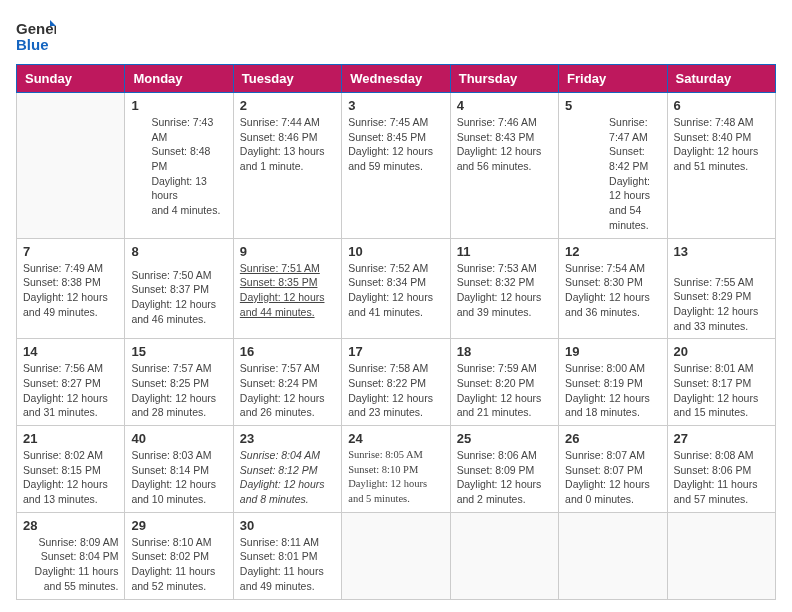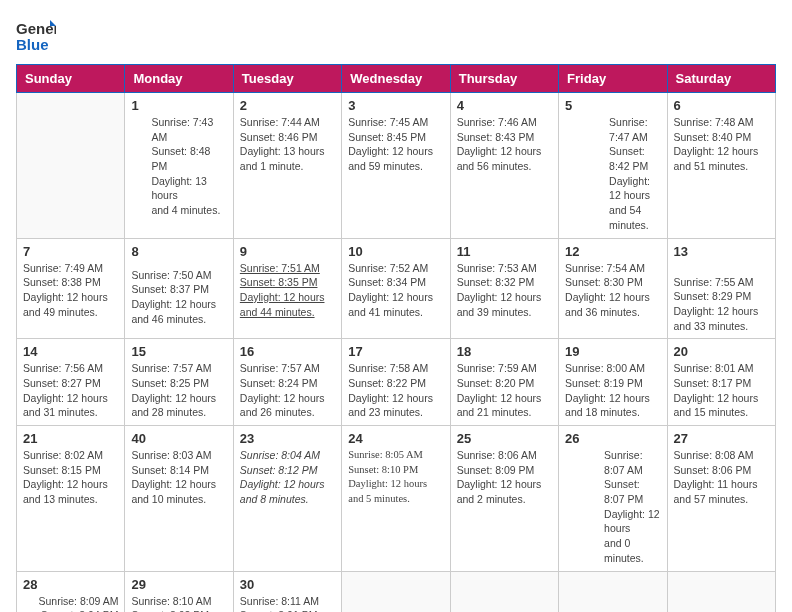--- a/index.html
+++ b/index.html
@@ -279,21 +279,21 @@
         </td>
         <td>
           <span class="day-number">25</span>
           <div class="day-info" style="white-space: pre-line;">Sunrise: 8:06 AM
 Sunset: 8:09 PM
 Daylight: 12 hours
 and 2 minutes.</div>
         </td>
         <td>
           <span class="day-number">26</span>
-          <div class="day-info" style="white-space: pre-line; margin-left: 39px;">Sunrise: 8:07 AM
+          <div class="day-info" style="white-space: pre-line;">Sunrise: 8:07 AM
 Sunset: 8:07 PM
 Daylight: 12 hours
 and 0 minutes.</div>
         </td>
         <td>
           <span class="day-number">27</span>
           <div class="day-info" style="white-space: pre-line;">Sunrise: 8:08 AM
 Sunset: 8:06 PM
 Daylight: 11 hours
 and 57 minutes.</div>

